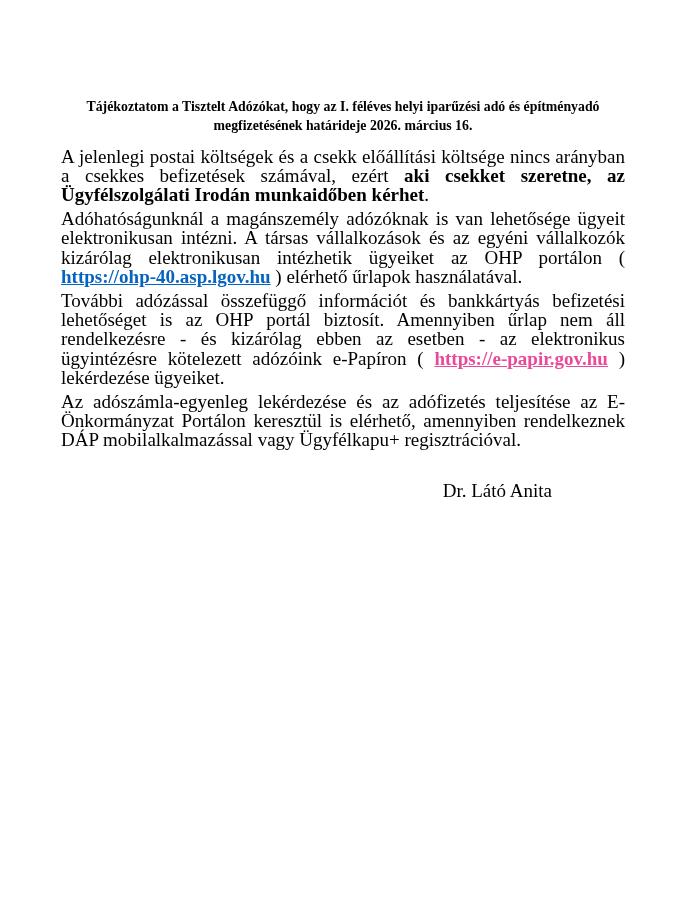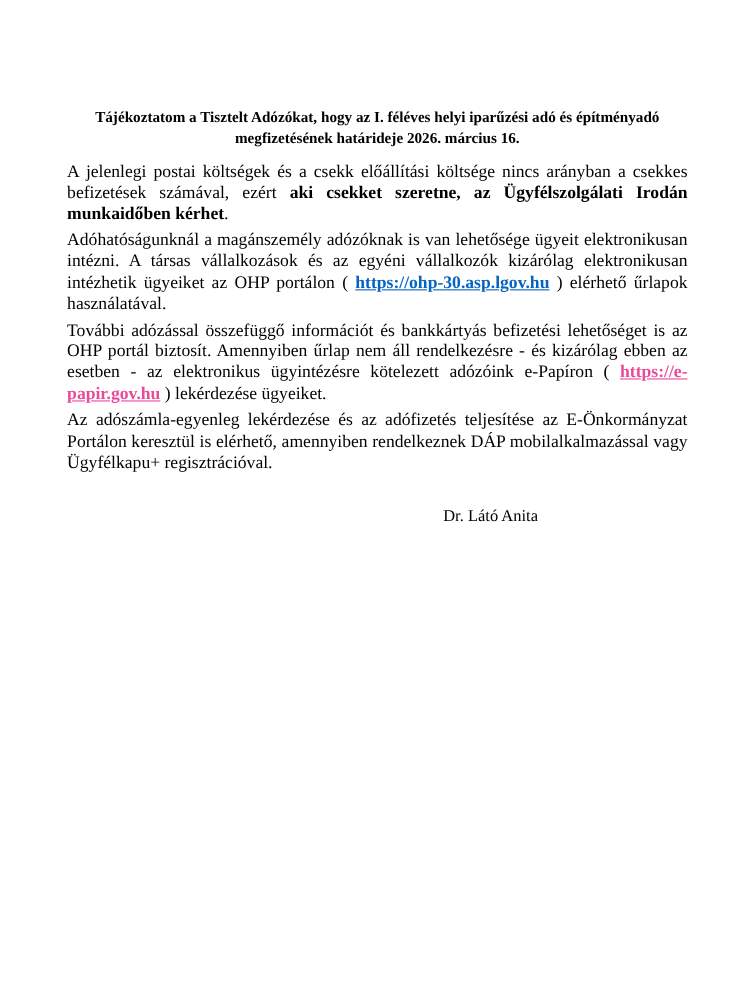--- a/index.html
+++ b/index.html
@@ -19,55 +19,55 @@
   }
   .doc-title {
     text-align: center;
     font-weight: bold;
     font-size: 13.8px;
     line-height: 19.3px;
     margin-bottom: 11px;
   }
   .para {
     text-align: justify;
-    font-size: 16px;
+    font-size: 19px;
     line-height: 19.3px;
     margin-bottom: 4.5px;
   }
   .para .bold {
     font-weight: bold;
   }
   .para a {
     font-weight: bold;
     text-decoration: underline;
     cursor: pointer;
   }
   .signature {
     margin-top: 31px;
     margin-left: 279px;
     width: 212px;
-    text-align: center;
-    font-size: 15px;
+    text-align: right;
+    font-size: 19px;
     line-height: 19.3px;
   }
   .signature .sig-name {
     margin-bottom: 9px;
   }
 </style>
 </head>
 <body>
 
 <div class="page">
 
   <div class="doc-title">Tájékoztatom a Tisztelt Adózókat, hogy az I. féléves helyi iparűzési adó és építményadó megfizetésének határideje 2026. március 16.</div>
 
   <div>
 
   <p class="para"><span>A jelenlegi postai költségek és a csekk előállítási költsége nincs arányban a csekkes befizetések számával, ezért </span><span class="bold">aki csekket szeretne, az Ügyfélszolgálati Irodán munkaidőben kérhet</span><span>.</span></p>
-      <p class="para"><span>Adóhatóságunknál a magánszemély adózóknak is van lehetősége ügyeit elektronikusan intézni. A társas vállalkozások és az egyéni vállalkozók kizárólag elektronikusan intézhetik ügyeiket az OHP portálon ( </span><a href="#" style="color: rgb(5, 99, 193);">https://ohp-30.asp.lgov.hu</a><span> ) elérhető űrlapok használatával.</span></p>
+      <p class="para"><span>Adóhatóságunknál a magánszemély adózóknak is van lehetősége ügyeit elektronikusan intézni. A társas vállalkozások és az egyéni vállalkozók kizárólag elektronikusan intézhetik ügyeiket az OHP portálon ( </span><a href="#" style="color: rgb(5, 99, 193);">https://ohp-40.asp.lgov.hu</a><span> ) elérhető űrlapok használatával.</span></p>
       <p class="para"><span>További adózással összefüggő információt és bankkártyás befizetési lehetőséget is az OHP portál biztosít. Amennyiben űrlap nem áll rendelkezésre - és kizárólag ebben az esetben - az elektronikus ügyintézésre kötelezett adózóink e-Papíron ( </span><a href="#" style="color: #ec4899;">https://e-papir.gov.hu</a><span> ) lekérdezése ügyeiket.</span></p>
       <p class="para"><span>Az adószámla-egyenleg lekérdezése és az adófizetés teljesítése az E-Önkormányzat Portálon keresztül is elérhető, amennyiben rendelkeznek DÁP mobilalkalmazással vagy Ügyfélkapu+ regisztrációval.</span></p>
     </div>
 
   <div class="signature">
     <div class="sig-name">Dr. Látó Anita</div>
   </div>
 
 </div>
 

